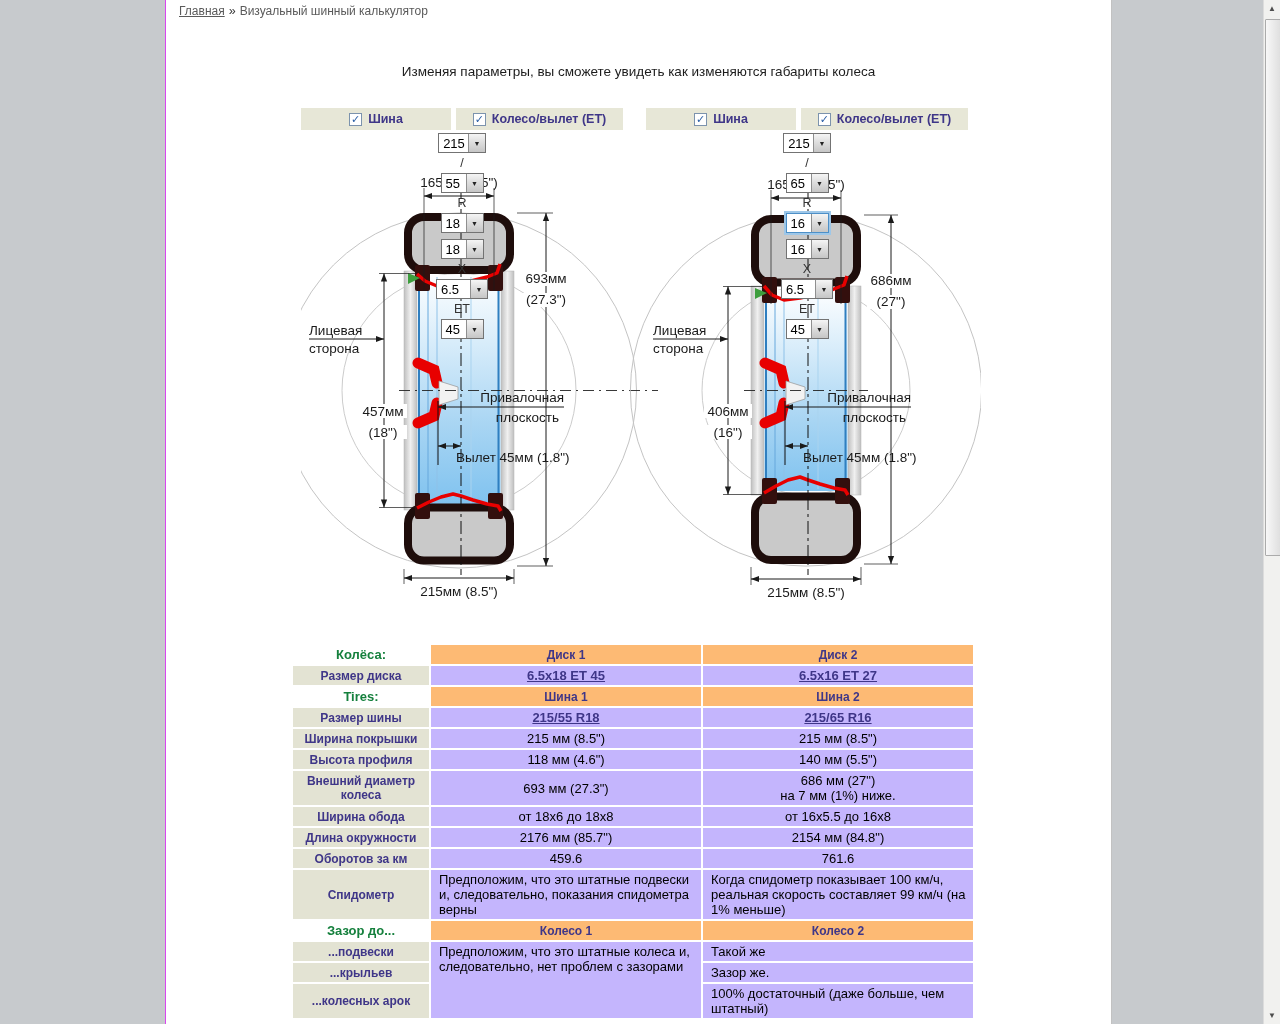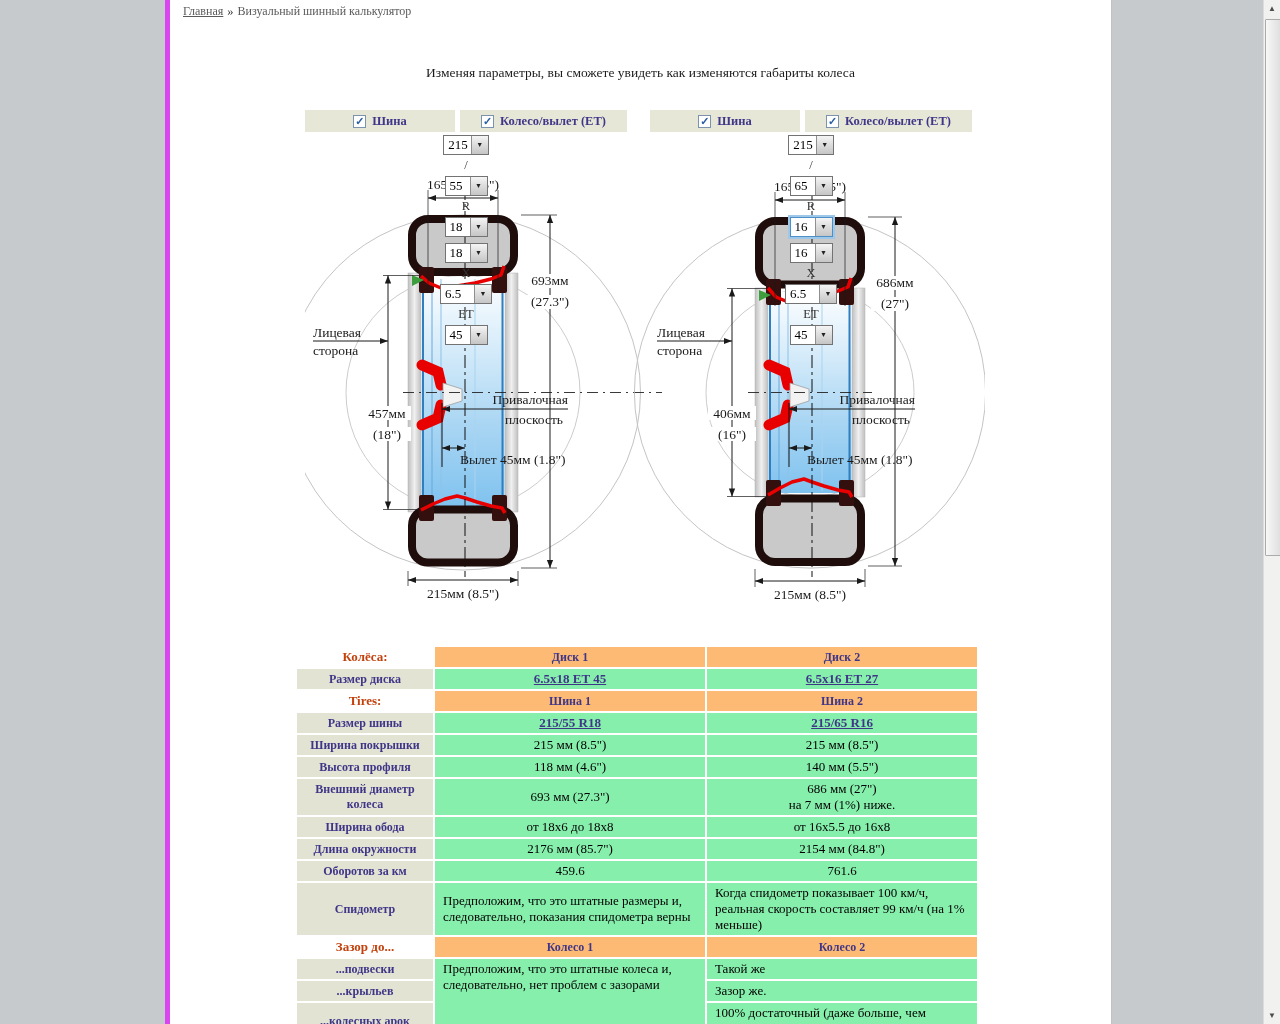--- a/index.html
+++ b/index.html
@@ -4,23 +4,22 @@
 <style>
   html,body{margin:0;padding:0;}
   body{
     width:1280px;height:1024px;overflow:hidden;position:relative;
     background:#c7cacd;
     font-family:"Liberation Sans","DejaVu Sans",sans-serif;
     color:#000;
   }
   .content{
     position:absolute;left:165px;top:0;width:947px;height:1024px;
-    background:#ffffff;border-left:5px solid #d946ef;border-right:1px solid #c2c2c2;
+    background:#ffffff;border-left:1px solid #d946ef;border-right:1px solid #c2c2c2;
     box-sizing:border-box;
-    font-family:Liberation Serif, serif;
   }
   
   .breadcrumb{margin:4px 0 0 13px;font-size:12px;color:#5a5a5a;}
   .breadcrumb a{color:#5a5a5a;text-decoration:underline;cursor:pointer;}
   .breadcrumb .sep{margin:0 4px;}
   
   .subtitle{margin-top:46px;text-align:center;font-size:13.5px;color:#1c1c1c;}
   
   .controls-row{position:relative;height:49px;margin-top:29px;}
   .ctrl-group{position:absolute;top:0;}
@@ -44,22 +43,22 @@
   
   .diagrams{margin:16px 0 0 135px;}
   svg{display:block;}
   .dtxt{font-size:13.5px;fill:#1a1a1a;}
   .dim{stroke:#1a1a1a;stroke-width:1;fill:none;}
   .ext{stroke:#1a1a1a;stroke-width:0.7;fill:none;}
   
   table.cmp{border-collapse:separate;border-spacing:2px;margin:30px 0 0 125px;font-size:13px;}
   table.cmp td{padding:2px 6px;vertical-align:middle;}
   td.lbl{width:124px;text-align:center;font-weight:700;font-size:12px;color:#3f3688;background:#e3e3d3;}
-  td.lbl.plain{background:transparent;color:#c2410c;font-size:13px;}
-  td.val{width:256px;text-align:center;background:#86efac;white-space:pre-line;}
+  td.lbl.plain{background:transparent;color:#15803d;font-size:13px;}
+  td.val{width:256px;text-align:center;background:#c4b5fd;white-space:pre-line;}
   td.val.head{background:#fdba74;color:#3f3688;font-weight:700;font-size:12px;}
   td.val.left{text-align:left;padding-left:8px;}
   td.val.top{vertical-align:top;}
   td.val a{color:#3f3688;font-weight:700;text-decoration:underline;cursor:pointer;}
   
   .scrollbar{position:fixed;right:0;top:0;width:17px;height:1024px;background:#f1f1ef;border-left:1px solid #dcdcdc;box-sizing:border-box;}
   .sb-btn{height:17px;display:flex;align-items:center;justify-content:center;font-size:8px;color:#4d4d4d;cursor:pointer;}
   .sb-btn.down{position:absolute;bottom:0;left:0;right:0;}
   .sb-thumb{position:absolute;top:19px;left:1px;width:14px;height:535px;background:linear-gradient(90deg,#f8f8f8,#dfdfdf);border:1px solid #ababab;border-radius:1px;cursor:pointer;}
 </style>
@@ -380,21 +379,21 @@
           <td class="val">2176 мм (85.7")</td>
           <td class="val">2154 мм (84.8")</td>
         </tr>
         <tr>
           <td class="lbl">Оборотов за км</td>
           <td class="val">459.6</td>
           <td class="val">761.6</td>
         </tr>
         <tr>
           <td class="lbl">Спидометр</td>
-          <td class="val left">Предположим, что это штатные размеры и, следовательно, показания спидометра верны</td>
+          <td class="val left">Предположим, что это штатные подвески и, следовательно, показания спидометра верны</td>
           <td class="val left">Когда спидометр показывает 100 км/ч, реальная скорость составляет 99 км/ч (на 1% меньше)</td>
         </tr>
         <tr>
           <td class="lbl plain">Зазор до...</td>
           <td class="val head">Колесо 1</td>
           <td class="val head">Колесо 2</td>
         </tr>
         <tr>
           <td class="lbl">...подвески</td>
           <td class="val left top" rowspan="3">Предположим, что это штатные колеса и, следовательно, нет проблем с зазорами</td>

